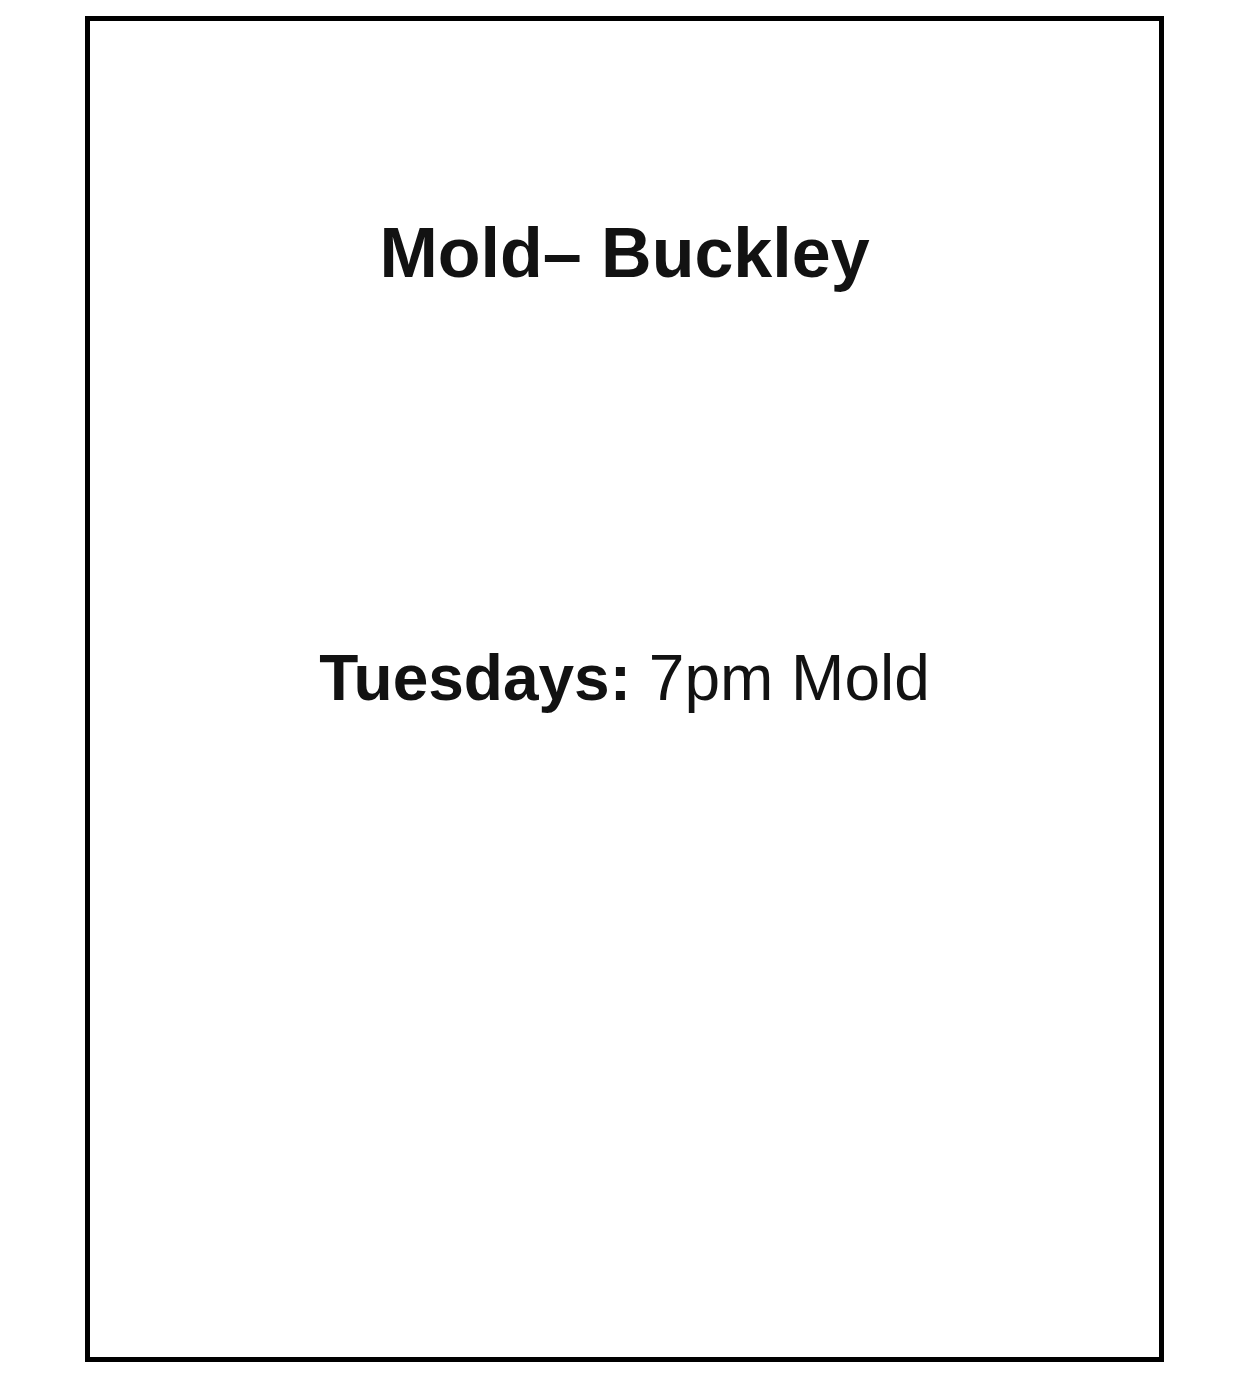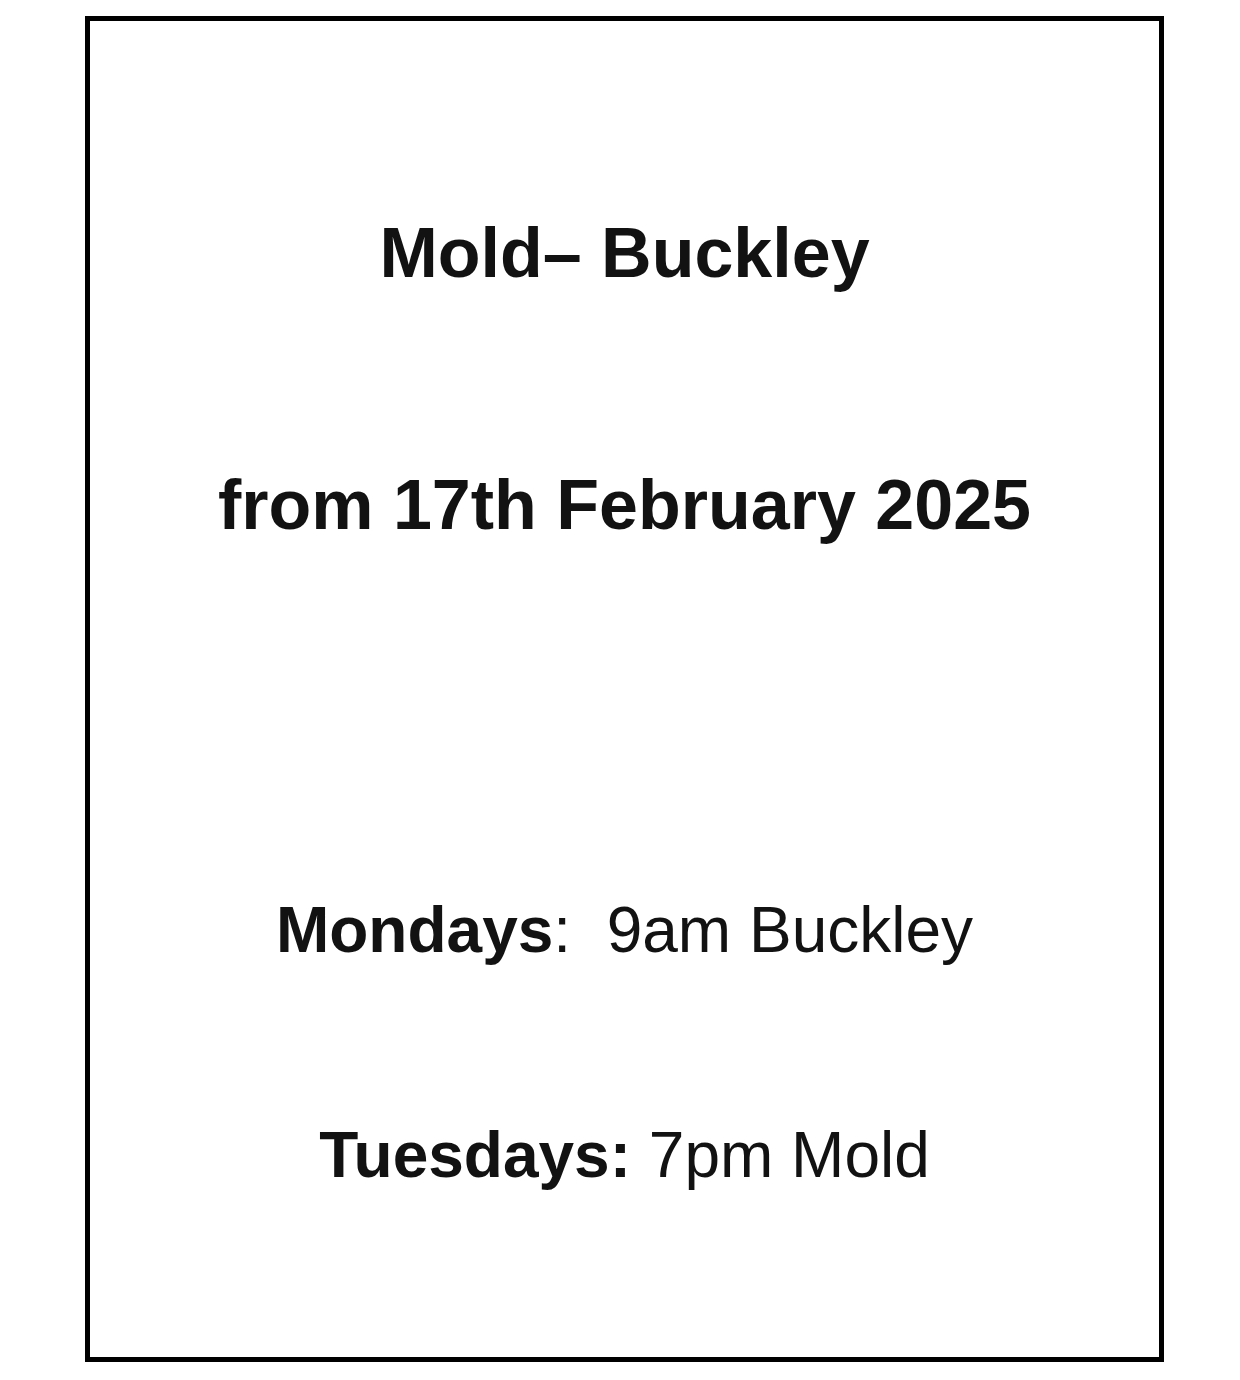--- a/index.html
+++ b/index.html
@@ -45,25 +45,23 @@
   .line { white-space: pre-wrap; }
   .b { font-weight: bold; }
 </style>
 </head>
 <body>
 
 <div class="frame">
 
   <div class="title">
     <div class="line">Mold– Buckley</div>
-    <div class="line">from 17th February 2025</div>
   </div>
 
   <div class="weekdays">
-    <div class="line"><span class="b">Mondays</span><span>:  9am Buckley</span></div>
     <div class="line"><span class="b">Tuesdays:</span><span> 7pm Mold</span></div>
     
     
     
     
     
   </div>
 
 </div>
 

